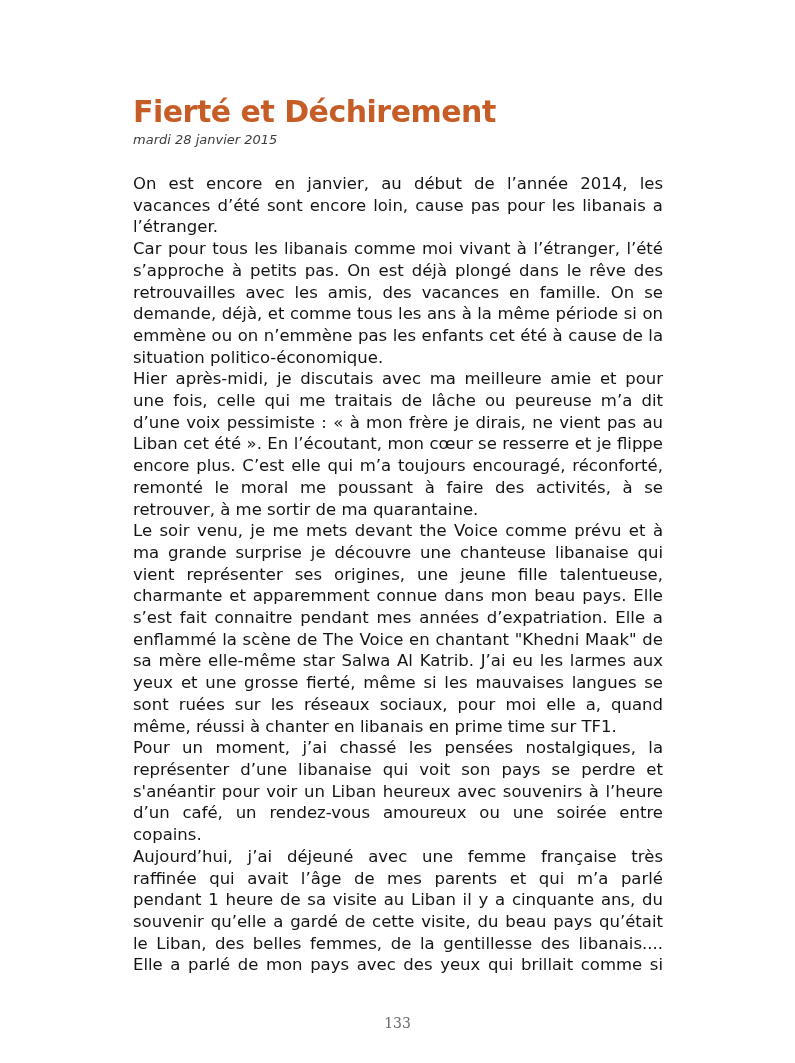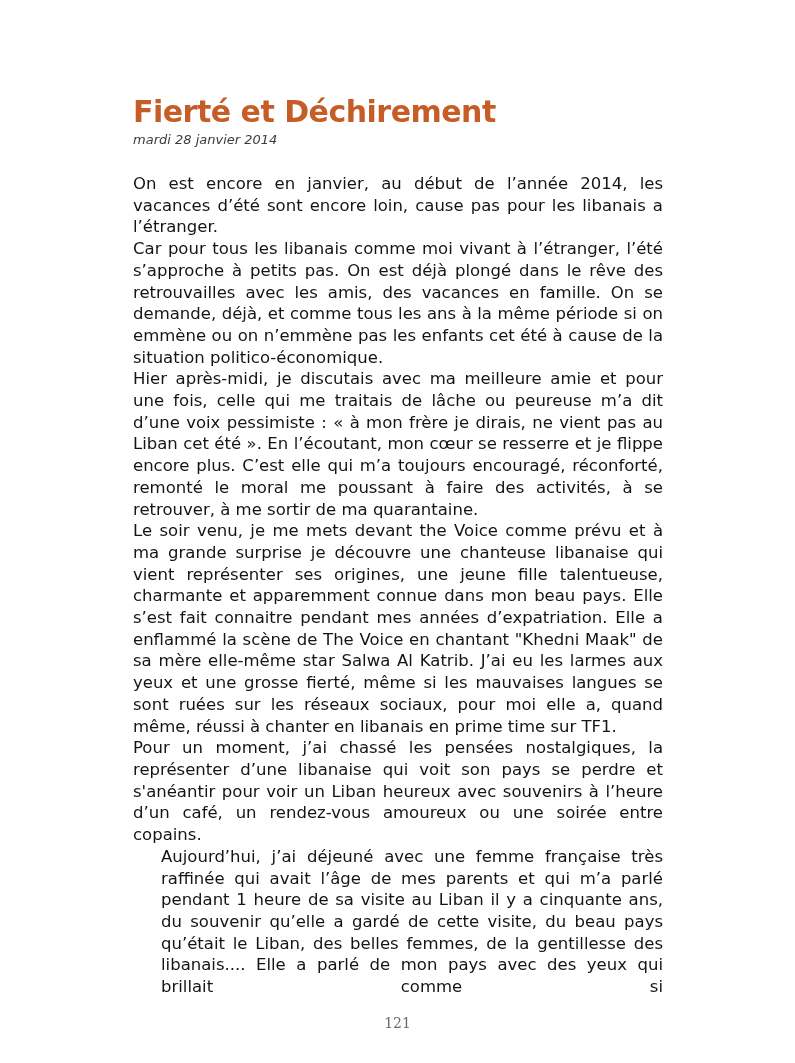--- a/index.html
+++ b/index.html
@@ -44,21 +44,20 @@
     margin-top: 25px;
   }
   .article-body p {
     font-size: 16.5px;
     line-height: 21.7px;
     text-align: justify;
     color: #141414;
   }
   .article-body p.continues {
     text-align-last: justify;
-    margin-left: 28px;
   }
   .page-footer {
     position: absolute;
     left: 0;
     right: 0;
     top: 1013px;
     text-align: center;
   }
   .page-number {
     font-family: "DejaVu Serif", "Liberation Serif", serif;
@@ -66,27 +65,27 @@
     color: #6b6b6b;
   }
 </style>
 </head>
 <body>
 
 <div class="page">
   <div class="content">
     <header>
       <h1 class="article-title">Fierté et Déchirement</h1>
-      <div class="article-date">mardi 28 janvier 2014</div>
+      <div class="article-date">mardi 28 janvier 2015</div>
     </header>
     <main class="article-body">
         <p>On est encore en janvier, au début de l’année 2014, les vacances d’été sont encore loin, cause pas pour les libanais a l’étranger.</p>
         <p>Car pour tous les libanais comme moi vivant à l’étranger, l’été s’approche à petits pas. On est déjà plongé dans le rêve des retrouvailles avec les amis, des vacances en famille. On se demande, déjà, et comme tous les ans à la même période si on emmène ou on n’emmène pas les enfants cet été à cause de la situation politico-économique.</p>
         <p>Hier après-midi, je discutais avec ma meilleure amie et pour une fois, celle qui me traitais de lâche ou peureuse m’a dit d’une voix pessimiste : « à mon frère je dirais, ne vient pas au Liban cet été ». En l’écoutant, mon cœur se resserre et je flippe encore plus. C’est elle qui m’a toujours encouragé, réconforté, remonté le moral me poussant à faire des activités, à se retrouver, à me sortir de ma quarantaine.</p>
         <p>Le soir venu, je me mets devant the Voice comme prévu et à ma grande surprise je découvre une chanteuse libanaise qui vient représenter ses origines, une jeune fille talentueuse, charmante et apparemment connue dans mon beau pays. Elle s’est fait connaitre pendant mes années d’expatriation. Elle a enflammé la scène de The Voice en chantant "Khedni Maak" de sa mère elle-même star Salwa Al Katrib. J’ai eu les larmes aux yeux et une grosse fierté, même si les mauvaises langues se sont ruées sur les réseaux sociaux, pour moi elle a, quand même, réussi à chanter en libanais en prime time sur TF1.</p>
         <p>Pour un moment, j’ai chassé les pensées nostalgiques, la représenter d’une libanaise qui voit son pays se perdre et s'anéantir pour voir un Liban heureux avec souvenirs à l’heure d’un café, un rendez-vous amoureux ou une soirée entre copains.</p>
         <p class="continues">Aujourd’hui, j’ai déjeuné avec une femme française très raffinée qui avait l’âge de mes parents et qui m’a parlé pendant 1 heure de sa visite au Liban il y a cinquante ans, du souvenir qu’elle a gardé de cette visite, du beau pays qu’était le Liban, des belles femmes, de la gentillesse des libanais.... Elle a parlé de mon pays avec des yeux qui brillait comme si</p>
       </main>
   </div>
   <footer class="page-footer">
-    <span class="page-number">121</span>
+    <span class="page-number">133</span>
   </footer>
 </div>
 
 </body></html>

